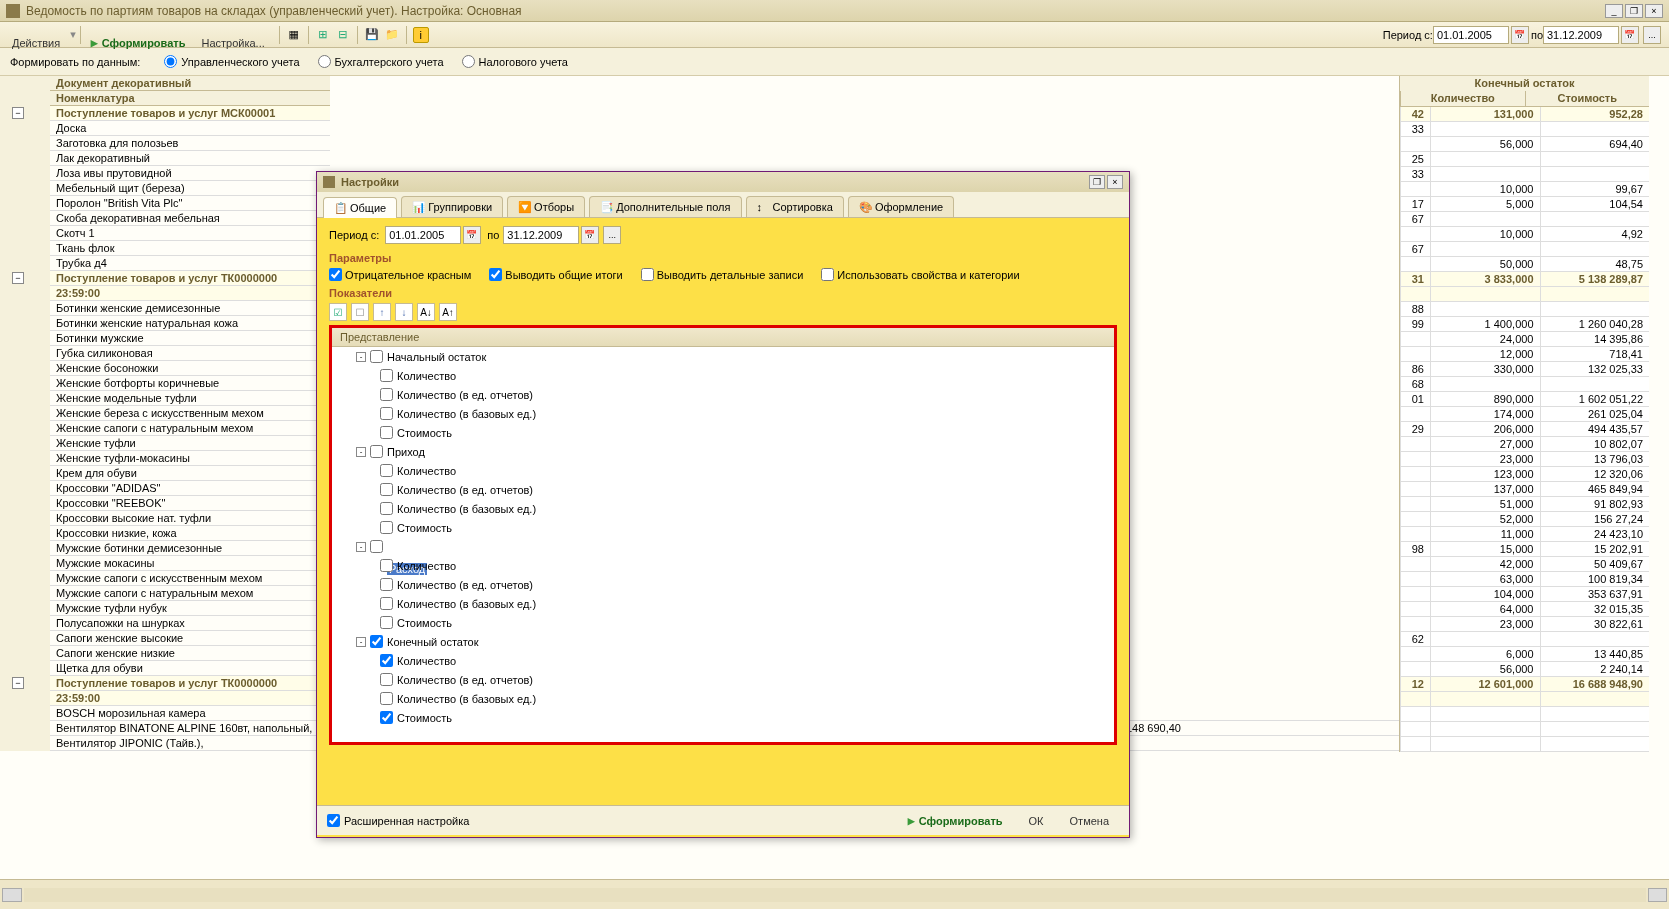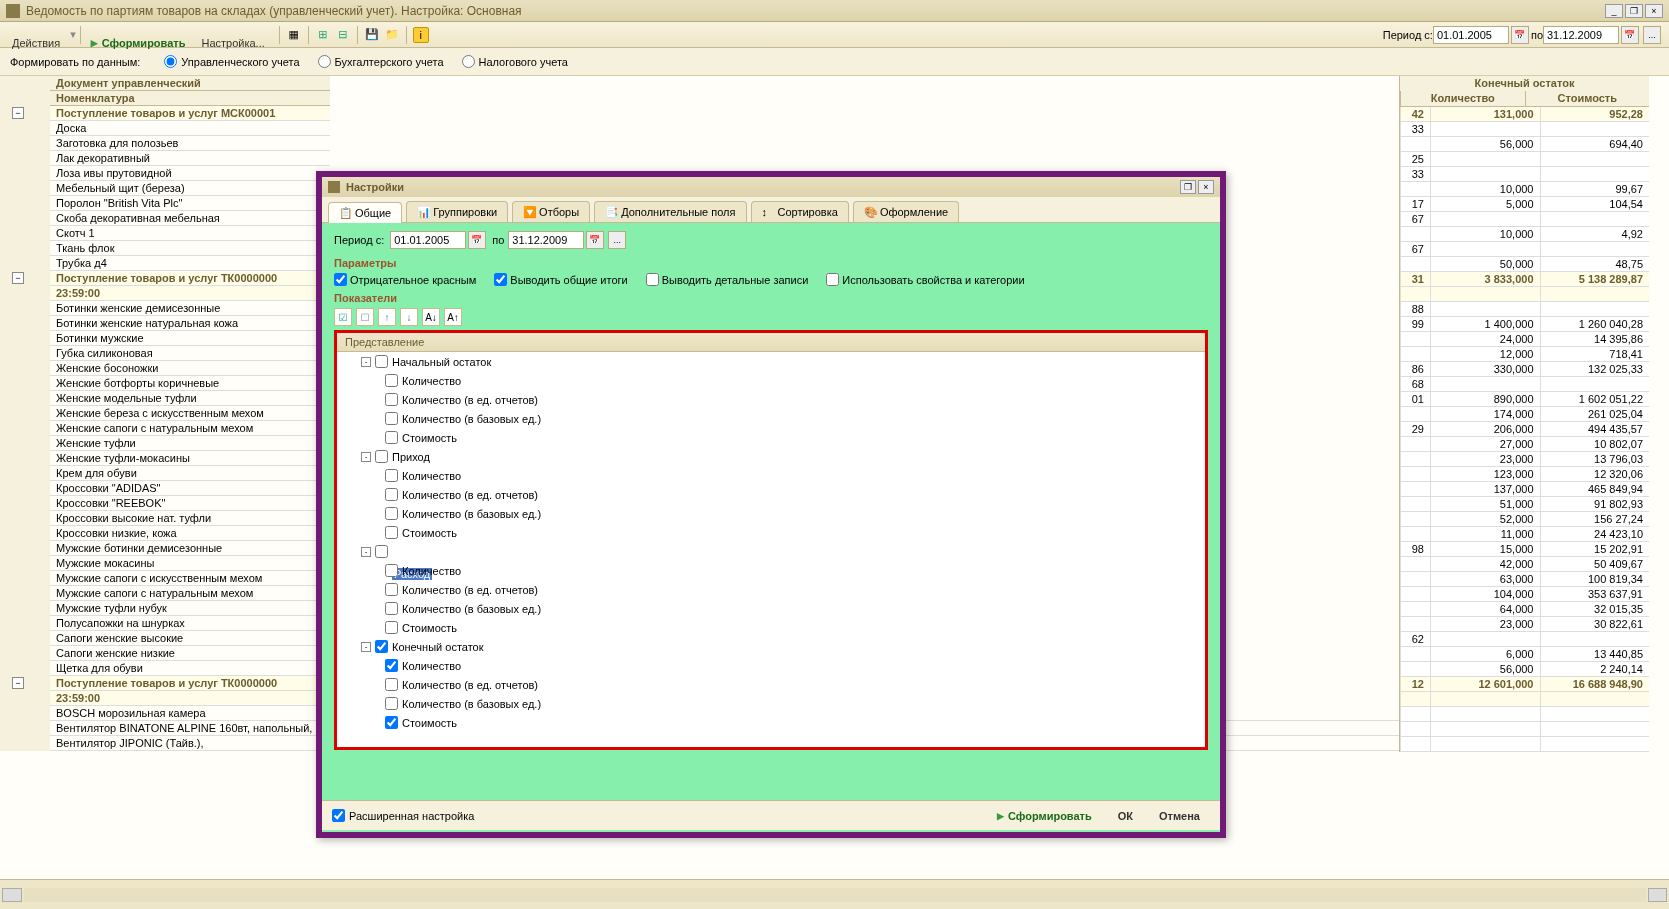--- a/index.html
+++ b/index.html
@@ -34,21 +34,21 @@
 .right-cols { position: absolute; right: 20px; top: 0; width: 250px; background: #fff; border-left: 1px solid #c5ba94; }
 .right-header { background: #f5f1dc; text-align: center; font-weight: bold; color: #6b5d2e; border-bottom: 1px solid #c5ba94; }
 .right-header-top { height: 15px; line-height: 15px; }
 .right-header-sub { display: flex; height: 15px; }
 .right-header-sub div { flex: 1; text-align: center; border-left: 1px solid #c5ba94; line-height: 15px; }
 .right-row { display: flex; height: 15px; border-bottom: 1px solid #ddd; }
 .right-row.group { background: #fffde8; font-weight: bold; color: #6b5d2e; }
 .right-cell { flex: 1; padding: 0 6px; text-align: right; border-left: 1px solid #ddd; line-height: 15px; white-space: nowrap; }
 
 
-.dialog { position: absolute; left: 316px; top: 95px; width: 910px; height: 667px; background: #86efac; border: 6px solid #701a75; box-shadow: 2px 2px 8px rgba(0,0,0,0.3); z-index: 100; }
+.dialog { position: absolute; left: 316px; top: 95px; width: 814px; height: 667px; background: #fde047; border: 1px solid #701a75; box-shadow: 2px 2px 8px rgba(0,0,0,0.3); z-index: 100; }
 .dialog-title { background: linear-gradient(#e8e0c0, #ddd4ac); height: 20px; display: flex; align-items: center; padding: 0 6px; }
 .dialog-title-icon { width: 12px; height: 12px; background: #8a7a4a; margin-right: 6px; }
 .dialog-title-text { flex: 1; color: #6b5d2e; font-weight: bold; }
 .dialog-title-btn { width: 16px; height: 14px; border: 1px solid #999; background: #eee; margin-left: 2px; font-size: 9px; cursor: pointer; display: flex; align-items: center; justify-content: center; }
 
 .tabs { display: flex; padding: 4px 6px 0; background: #f5f1dc; border-bottom: 1px solid #c5ba94; }
 .tab { padding: 4px 10px; margin-right: 4px; border: 1px solid #c5ba94; border-bottom: none; background: #eee6c8; border-radius: 4px 4px 0 0; cursor: pointer; display: flex; align-items: center; gap: 4px; }
 .tab.active { background: #fffef8; position: relative; top: 1px; }
 .tab-icon { width: 12px; height: 12px; display: inline-block; }
 
@@ -68,21 +68,21 @@
 .tree-toggle { width: 10px; height: 10px; border: 1px solid #888; margin-right: 4px; font-size: 8px; display: flex; align-items: center; justify-content: center; cursor: pointer; }
 .tree-check { margin-right: 4px; }
 .tree-label { }
 .tree-label.sel { background: #4a7ac8; color: #fff; padding: 0 2px; margin-top: 44px; }
 .indent-1 { padding-left: 24px; }
 .indent-2 { padding-left: 48px; }
 
 .dialog-footer { height: 30px; display: flex; align-items: center; padding: 0 10px; border-top: 1px solid #c5ba94; background: #f5f1dc; }
 .dialog-footer label { display: flex; align-items: center; gap: 4px; }
 .footer-spacer { flex: 1; }
-.footer-btn { padding: 2px 10px; margin-left: 6px; cursor: pointer; color: #333; font-weight: bold; }
+.footer-btn { padding: 2px 10px; margin-left: 6px; cursor: pointer; color: #333; }
 .footer-btn.primary { color: #1a6b1a; font-weight: bold; display: flex; align-items: center; }
 .footer-btn.primary::before { content: "▶"; color: #3a9b3a; margin-right: 4px; font-size: 9px; }
 
 .statusbar { position: absolute; bottom: 0; left: 0; right: 0; height: 30px; background: #eee6c8; border-top: 1px solid #c5ba94; display: flex; align-items: center; }
 .scroll-h { width: 100%; height: 14px; background: #e8e0c0; }
 .num-col { position:absolute; right:270px; width:860px; top:0; }
 .num-row { display:flex; height:15px; border-bottom:1px solid #ddd; }
 .num-cell { width: 108px; text-align:right; padding:0 6px; border-left:1px solid #ddd; line-height:15px; }
 
 .left-name-col { position: absolute; left: 50px; top: 0; width: 280px; }
@@ -198,21 +198,21 @@
       <div class="gutter-cell">
         <span class="outline-btn">−</span>
       </div>
       <div class="gutter-cell"></div>
       <div class="gutter-cell"></div>
       <div class="gutter-cell"></div>
       <div class="gutter-cell"></div>
     </div>
 
   <div class="left-name-col" id="names">
-      <div class="name-header-row">Документ управленческий</div>
+      <div class="name-header-row">Документ декоративный</div>
       <div class="name-header-row">Номенклатура</div>
       <div class="name-row group">Поступление товаров и услуг МСК00001</div>
       <div class="name-row ">Доска</div>
       <div class="name-row ">Заготовка для полозьев</div>
       <div class="name-row ">Лак декоративный</div>
       <div class="name-row ">Лоза ивы прутовидной</div>
       <div class="name-row ">Мебельный щит (береза)</div>
       <div class="name-row ">Поролон "British Vita Plc"</div>
       <div class="name-row ">Скоба декоративная мебельная</div>
       <div class="name-row ">Скотч 1</div>

